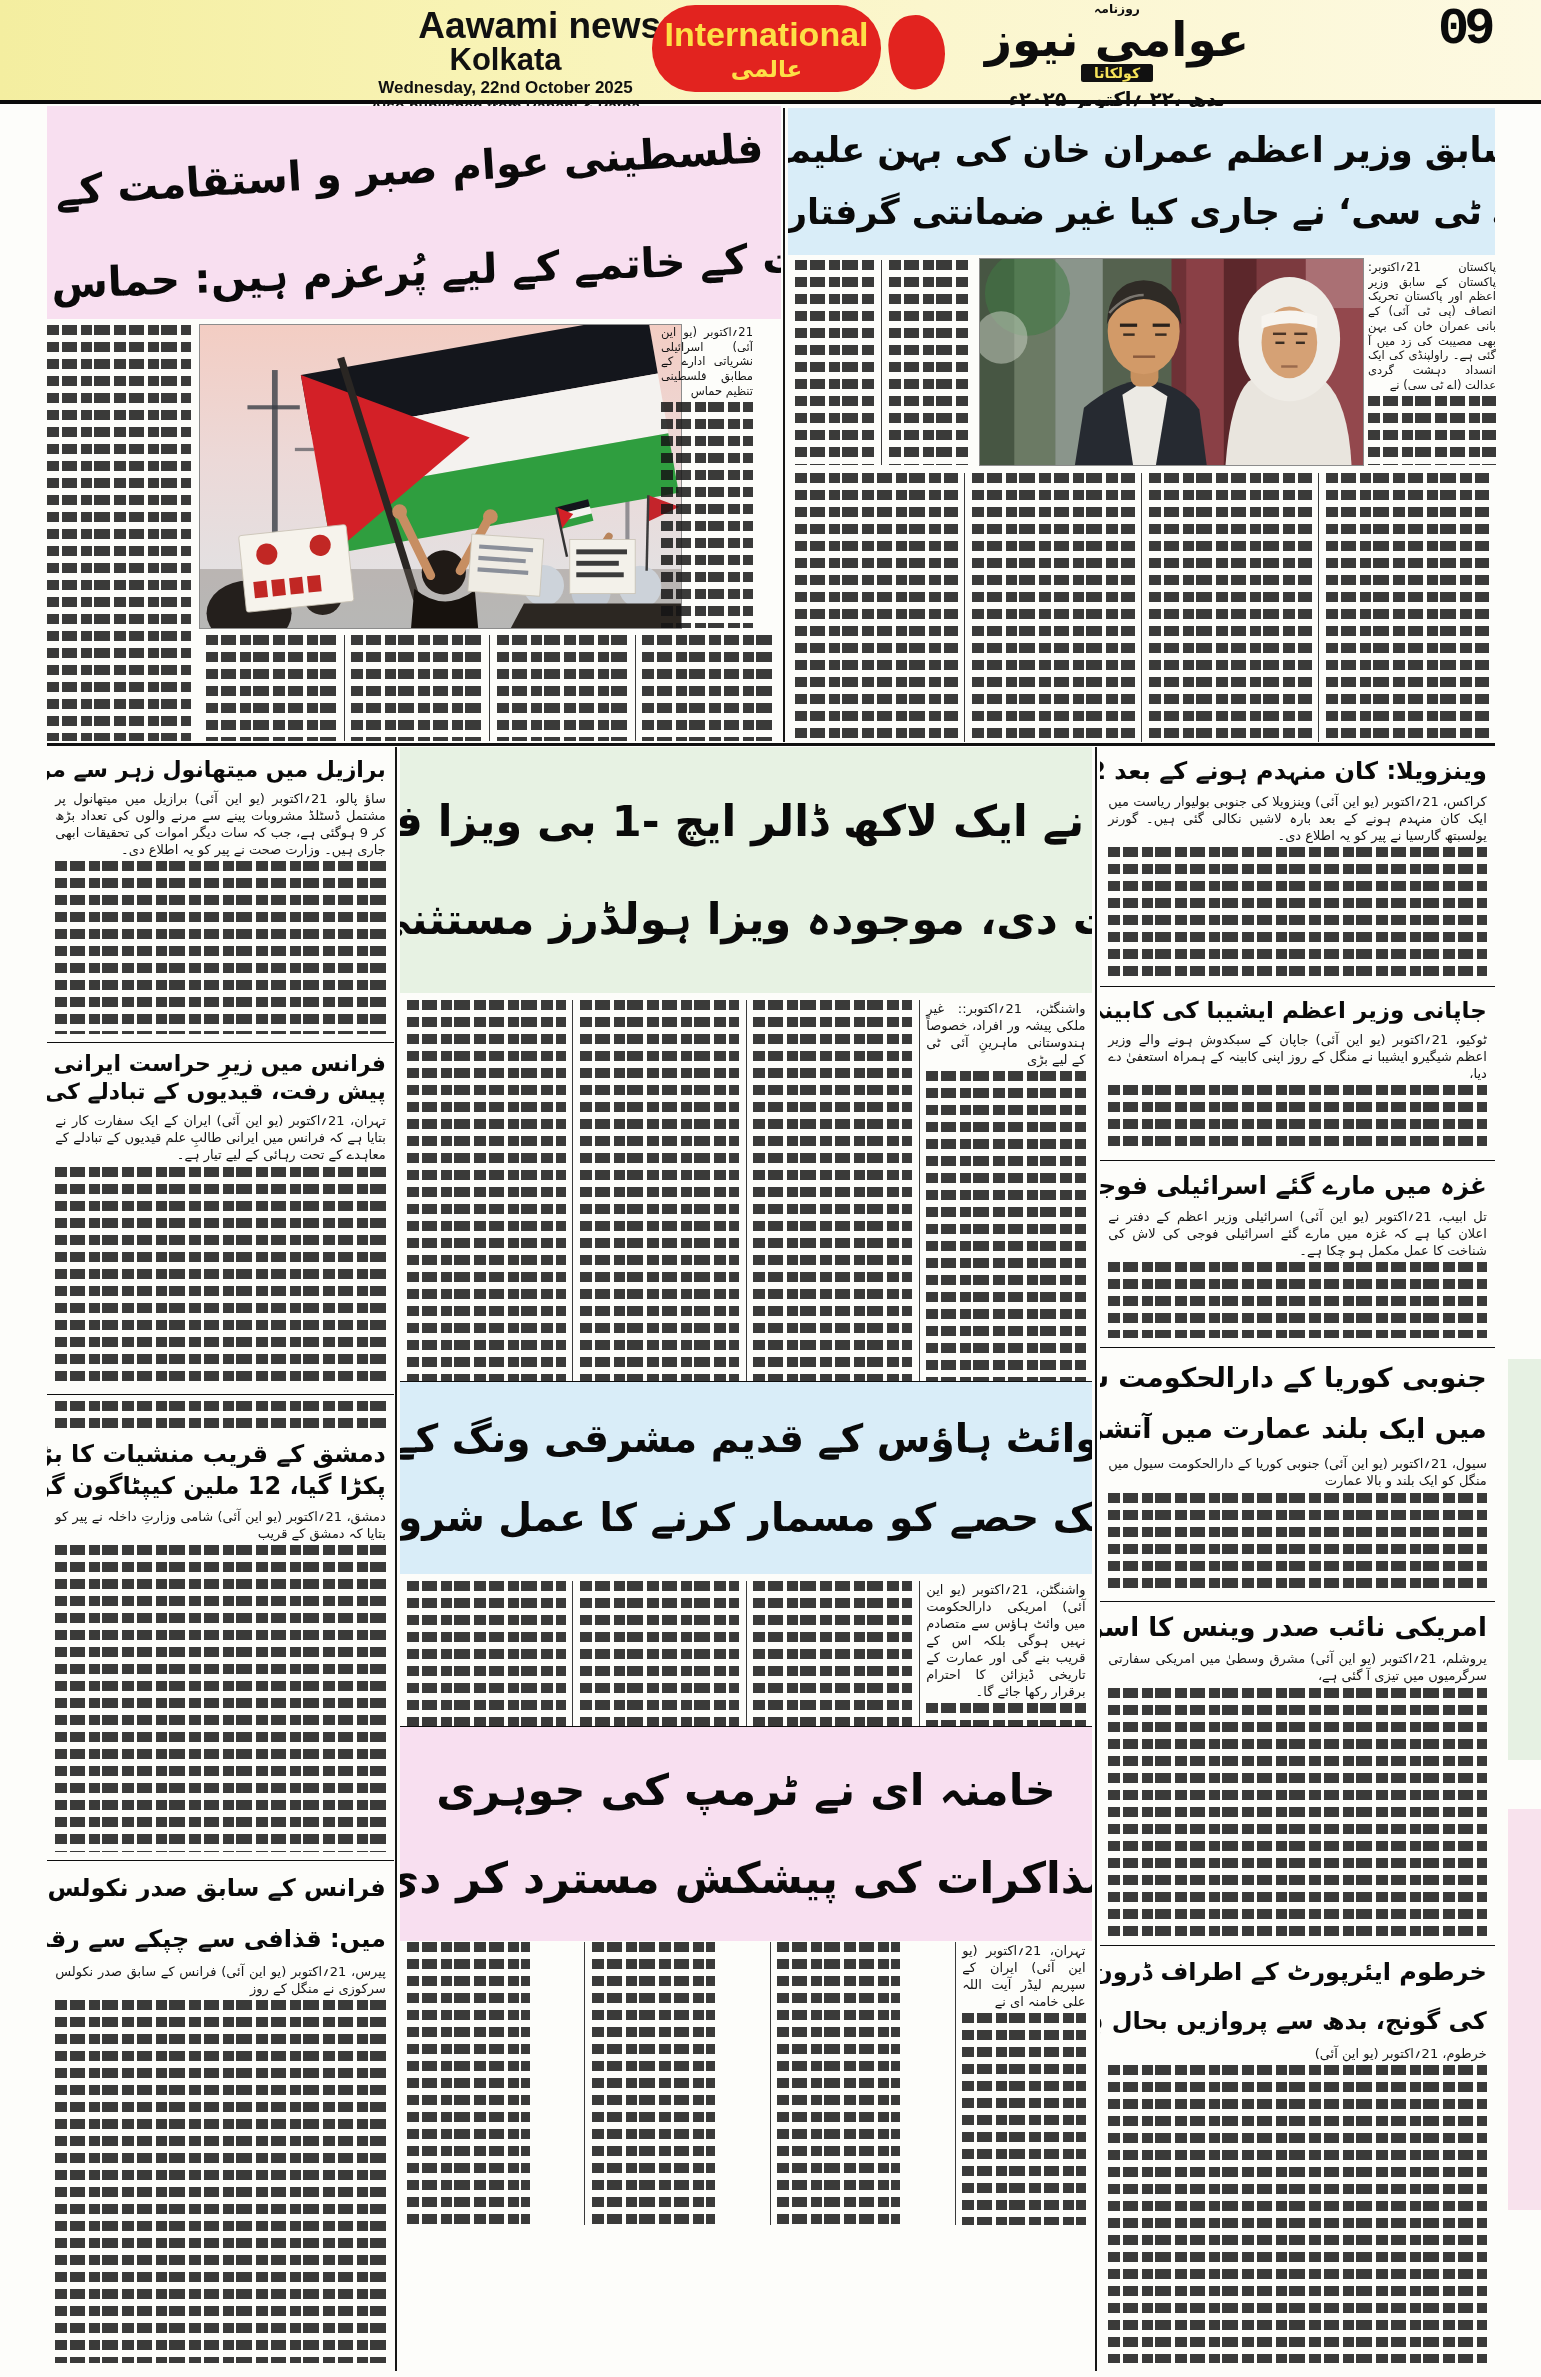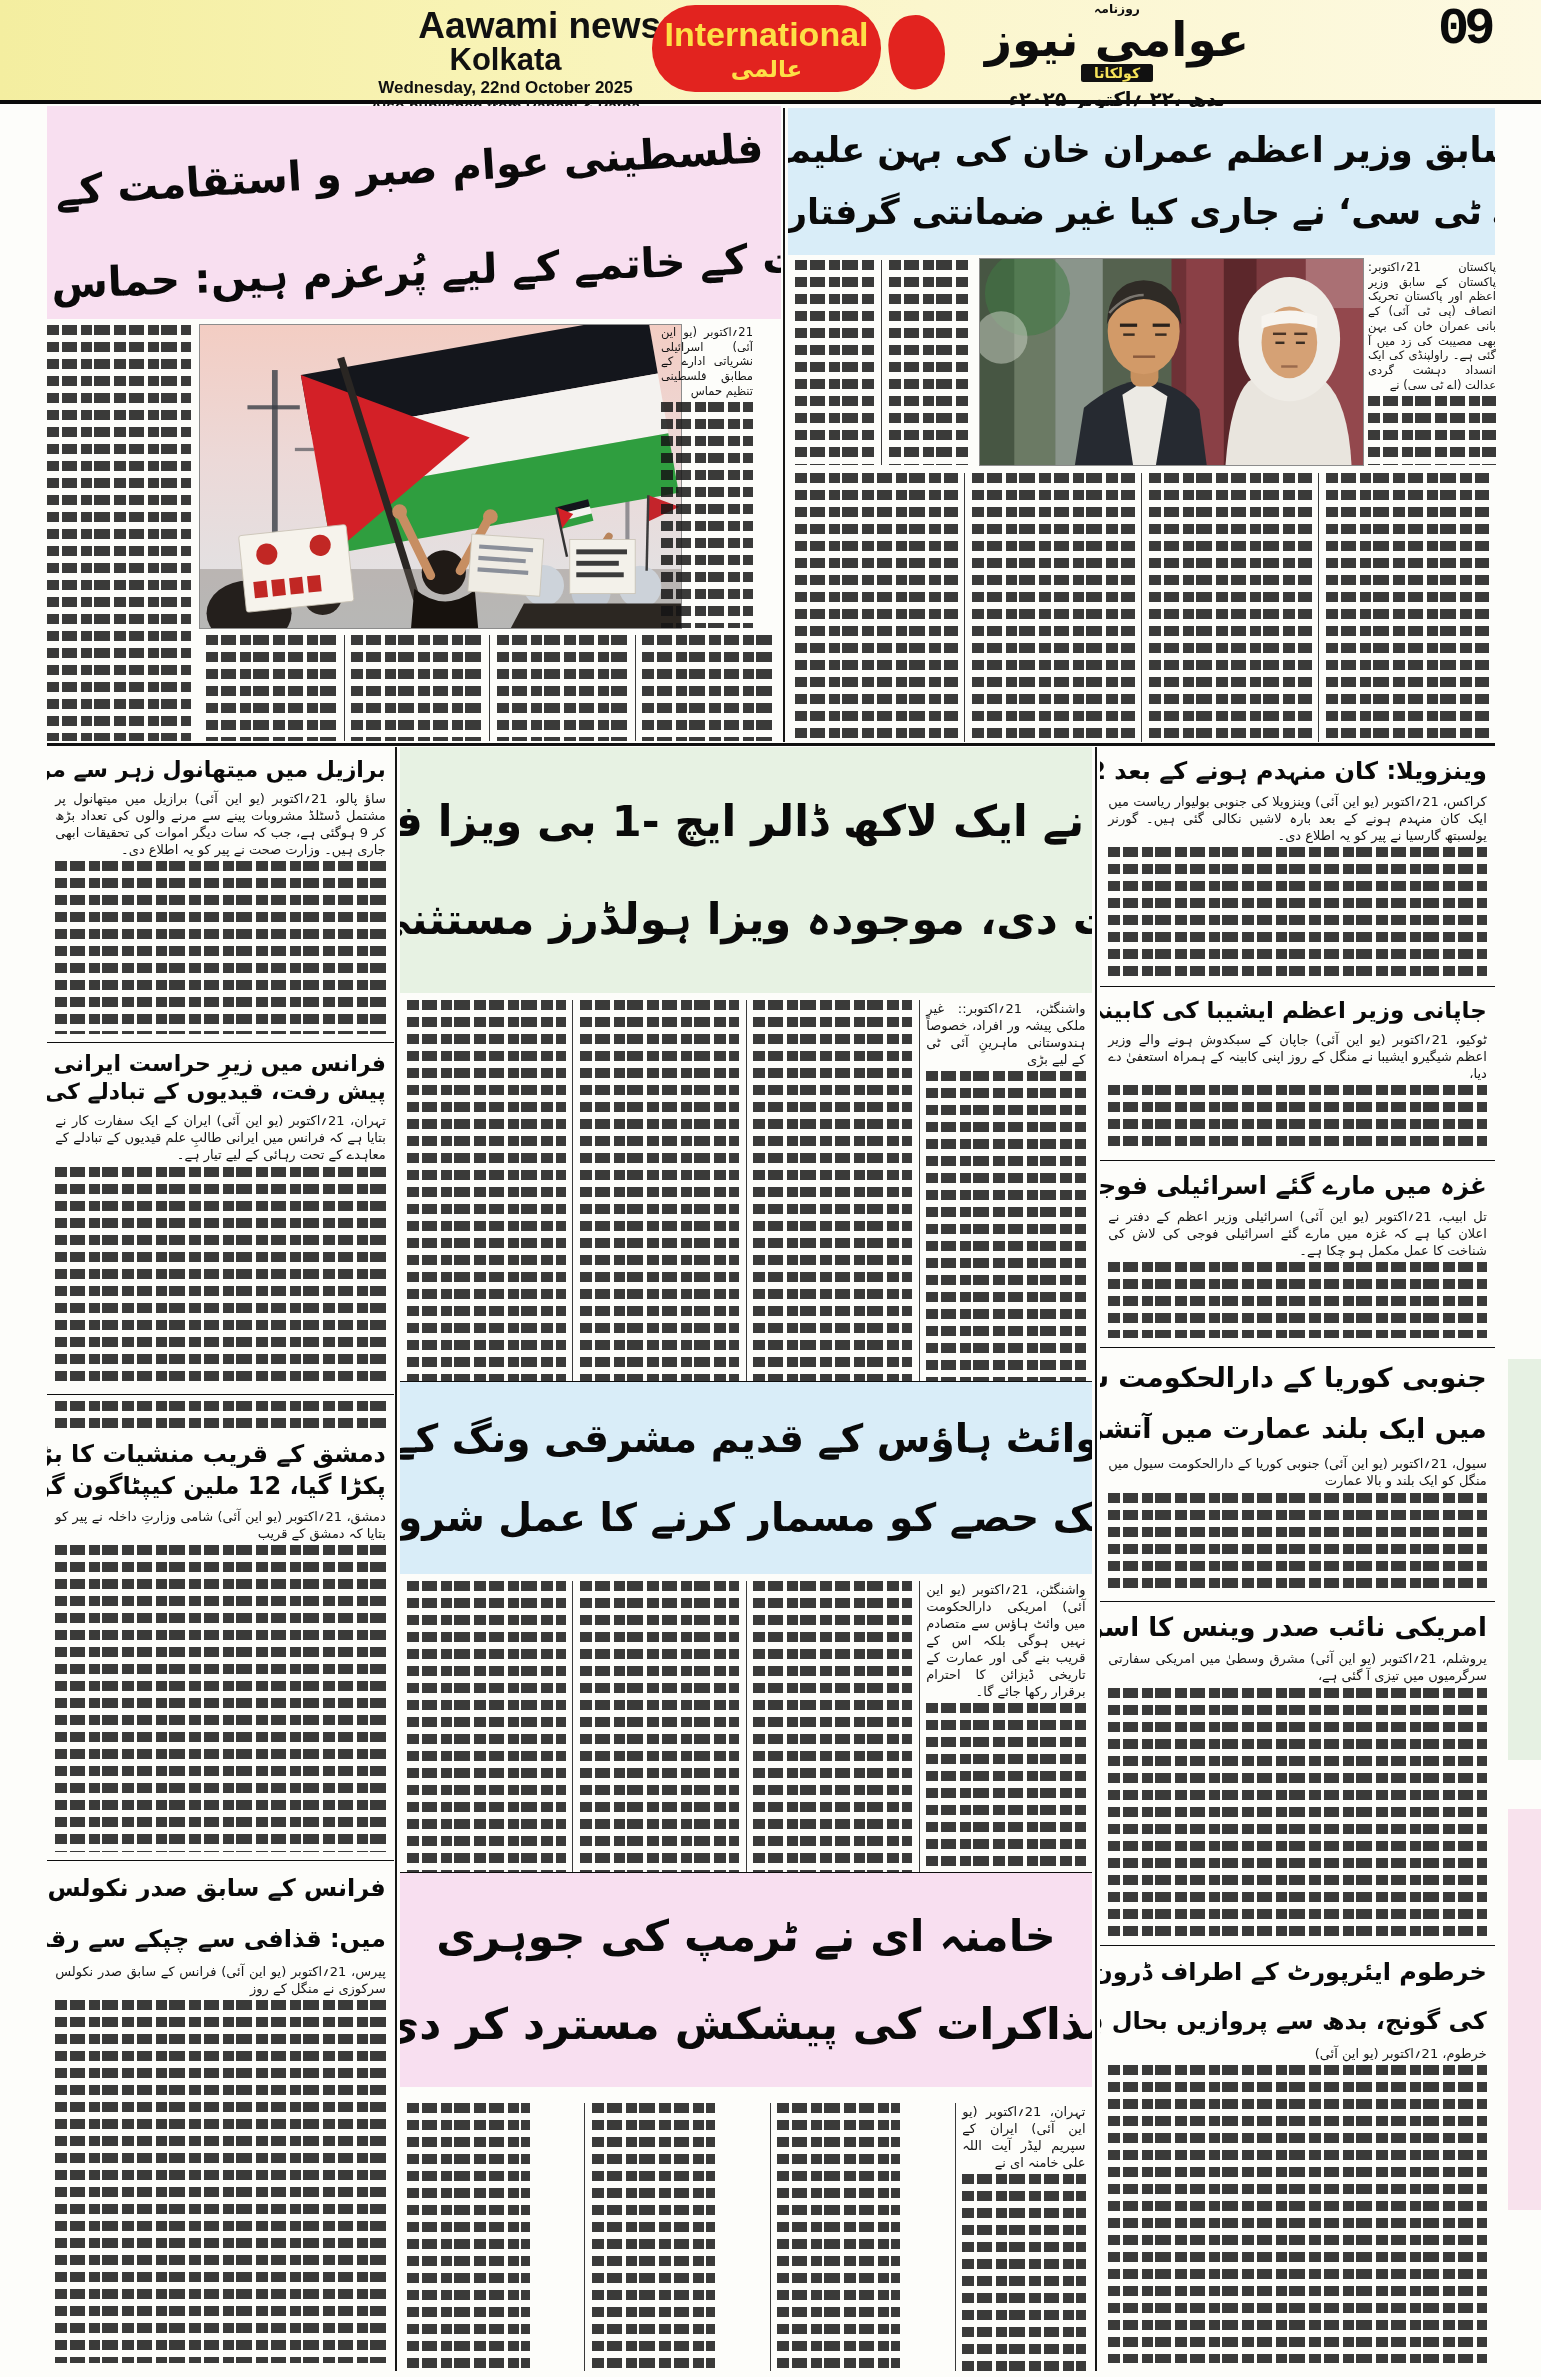--- a/index.html
+++ b/index.html
@@ -303,21 +303,21 @@
         </div>
       <div class="col">
           <div class="fill"></div>
         </div>
       <div class="col">
           <div class="fill"></div>
         </div>
     </div>
   </div>
 
-  <div class="rail-art" style="height:491px;padding:0;justify-content:flex-end;">
+  <div class="rail-art" style="height:345px;padding:0;justify-content:flex-end;">
     <div class="band" style="height:192px;background:#d9edf8;display:flex;flex-direction:column;justify-content:space-evenly;align-items:center;">
       <div class="hl" style="font-size:39px;font-weight:800;letter-spacing:0.8px;">وائٹ ہاؤس کے قدیم مشرقی ونگ کے</div>
       <div class="hl" style="font-size:39px;font-weight:800;letter-spacing:0.8px;">ایک حصے کو مسمار کرنے کا عمل شروع</div>
     </div>
     <div class="cols" style="flex:1;margin-top:6.5px;">
       <div class="col">
         <p class="lead">واشنگٹن، 21؍اکتوبر (یو این آئی) امریکی دارالحکومت میں وائٹ ہاؤس سے متصادم نہیں ہوگی بلکہ اس کے قریب بنے گی اور عمارت کے تاریخی ڈیزائن کا احترام برقرار رکھا جائے گا۔</p>
         <div class="fill"></div>
       </div>
       <div class="col">
@@ -330,21 +330,21 @@
           <div class="fill"></div>
         </div>
     </div>
   </div>
 
   <div class="rail-art" style="height:499px;padding:0;">
     <div class="band" style="height:214px;background:#f8dff0;display:flex;flex-direction:column;justify-content:space-evenly;align-items:center;">
       <div class="hl" style="font-size:43px;font-weight:800;letter-spacing:0.8px;">خامنہ ای نے ٹرمپ کی جوہری</div>
       <div class="hl" style="font-size:43px;font-weight:800;letter-spacing:0.8px;">مذاکرات کی پیشکش مسترد کر دی</div>
     </div>
-    <div class="cols" style="flex:1;margin-top:16px;gap:48px;">
+    <div class="cols" style="flex:1;margin-top:1px;gap:48px;">
       <div class="col">
         <p class="lead">تہران، 21؍اکتوبر (یو این آئی) ایران کے سپریم لیڈر آیت اللہ علی خامنہ ای نے</p>
         <div class="fill"></div>
       </div>
       <div class="col">
           <div class="fill"></div>
         </div>
       <div class="col">
           <div class="fill"></div>
         </div>

